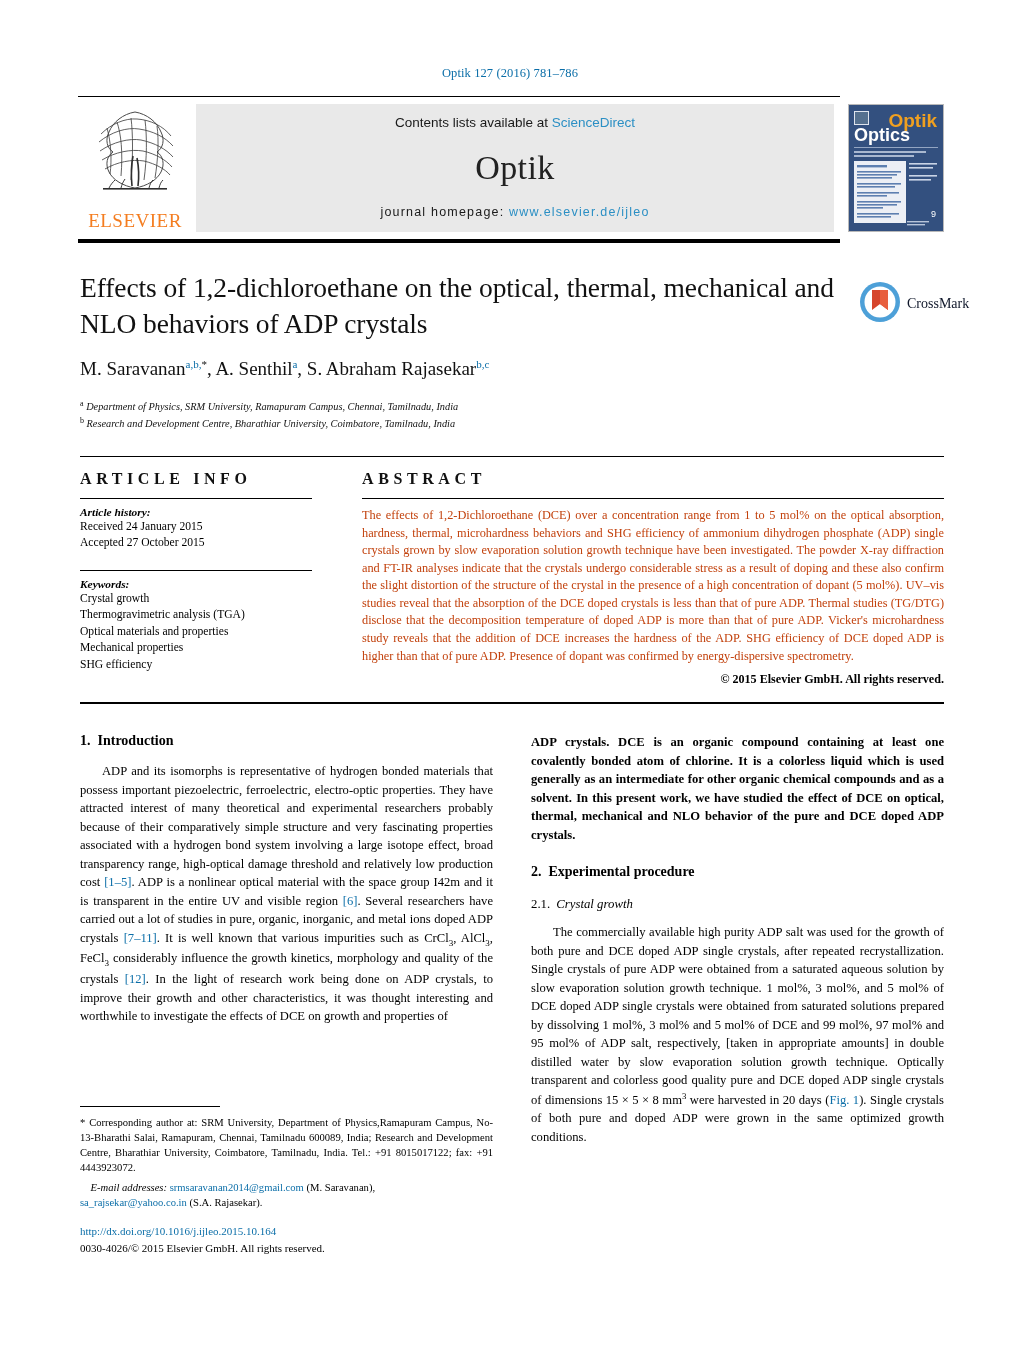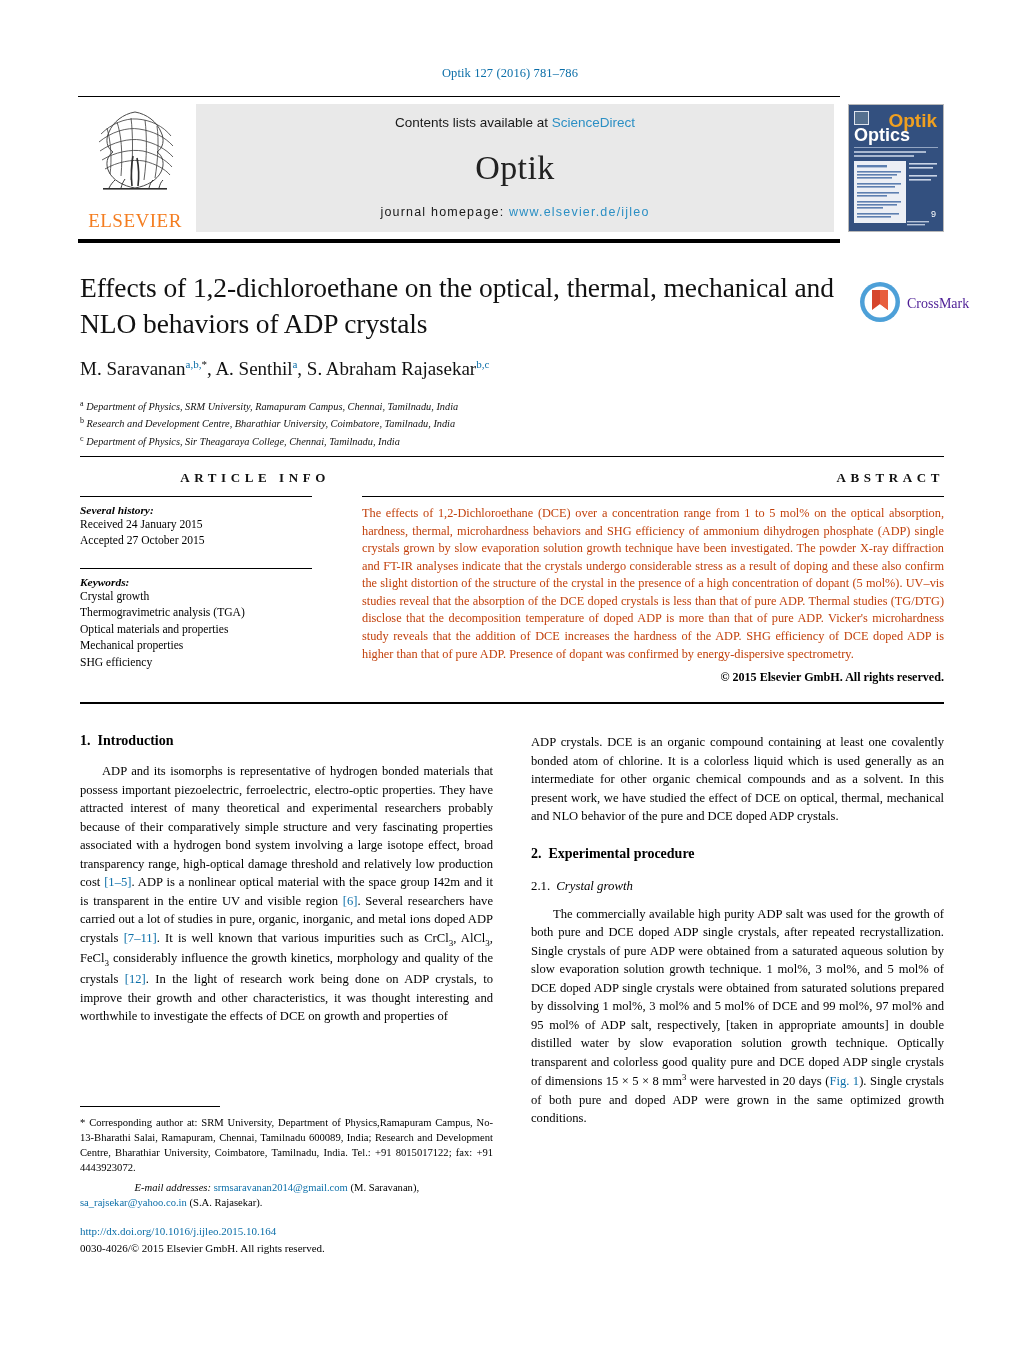--- a/index.html
+++ b/index.html
@@ -161,39 +161,38 @@
     top: 276px;
     left: 858px;
     width: 104px;
     height: 56px;
     display: flex;
     align-items: center;
   }
   .crossmark-text {
     font-family: "Liberation Serif", serif;
     font-size: 14px;
-    color: #4c1d95;
+    color: #0f172a;
     margin-left: 5px;
   }
 
   
   .info-rule-top {
     position: absolute;
     top: 456px;
     left: 80px;
     width: 864px;
     border-top: 1.5px solid #000;
   }
   .colhead {
     font-family: "Liberation Serif", serif;
-    font-size: 13px;
+    font-size: 16px;
     font-weight: 700;
     letter-spacing: 4.6px;
     color: #111;
-    text-align: right;
   }
   .article-info {
     position: absolute;
     top: 470px;
     left: 80px;
     width: 250px;
   }
   .ai-rule {
     border-top: 1.2px solid #000;
     margin: 10px 0 7px 0;
@@ -264,21 +263,21 @@
     margin: 17px 0 11px 0;
   }
   .h2 .num { font-style: normal; margin-right: 6px; }
   .para {
     font-size: 12.6px;
     line-height: 1.47;
     text-align: justify;
     text-indent: 22px;
     margin: 0 0 10px 0;
   }
-  .para.cont { text-indent: 0; }
+  .para.cont { text-indent: 0; font-weight: bold; }
   a.ref, .ref {
     color: #0b6ea8;
     text-decoration: none;
   }
   sub { font-size: 0.72em; }
   sup.num { font-size: 0.7em; vertical-align: super; }
 
   
   .footnote {
     position: absolute;
@@ -294,21 +293,21 @@
   .fn-text {
     font-size: 10.6px;
     line-height: 1.42;
     text-align: justify;
   }
   .fn-email {
     margin-top: 5px;
     font-size: 10.6px;
     line-height: 1.42;
   }
-  .fn-email i { font-style: italic; margin-left: 44px; }
+  .fn-email i { font-style: italic; }
   .doi-block {
     position: absolute;
     left: 80px;
     top: 1223px;
     width: 413px;
     font-size: 11px;
     line-height: 1.5;
   }
   .doi-link { color: #0b6ea8; }
   .issn-line { font-weight: 400; }
@@ -410,42 +409,41 @@
   </div>
 
   <div class="title-block">
     <h1 class="art-title">Effects of 1,2-dichloroethane on the optical, thermal, mechanical and NLO behaviors of ADP crystals</h1>
     <div class="authors">
       <span>M. Saravanan</span><sup><span>a,b,</span><span class="star">*</span></sup>, <span>A. Senthil</span><sup>a</sup>, <span>S. Abraham Rajasekar</span><sup>b,c</sup>
     </div>
     <div class="affils">
       <div><sup>a</sup> <span>Department of Physics, SRM University, Ramapuram Campus, Chennai, Tamilnadu, India</span></div>
       <div><sup>b</sup> <span>Research and Development Centre, Bharathiar University, Coimbatore, Tamilnadu, India</span></div>
-      <div><sup>c</sup> <span>Department of Physics, Sir Theagaraya College, Chennai, Tamilnadu, India</span></div>
     </div>
   </div>
 
   <div class="crossmark">
     <span>
       <svg width="44" height="44" viewBox="0 0 44 44">
         <circle cx="22" cy="22" r="20" fill="#4da0d8"></circle>
         <circle cx="22" cy="22" r="15.5" fill="#ffffff"></circle>
         <path d="M14 10 h16 v20 l-8 -6 l-8 6 Z" fill="#d6452c"></path>
         <path d="M22 10 h8 v20 l-8 -6 Z" fill="#e85f3e"></path>
       </svg>
     </span>
     <span class="crossmark-text">CrossMark</span>
   </div>
 
   <div class="info-rule-top"></div>
 
   <div class="article-info">
     <div class="colhead">ARTICLE INFO</div>
     <div class="ai-rule"></div>
-    <div class="ai-sub">Several history:</div>
+    <div class="ai-sub">Article history:</div>
     <div class="ai-line">Received 24 January 2015</div>
     <div class="ai-line">Accepted 27 October 2015</div>
     <div class="ai-rule" style="margin-top:18px"></div>
     <div class="ai-sub">Keywords:</div>
     <div class="ai-line">Crystal growth</div>
     <div class="ai-line">Thermogravimetric analysis (TGA)</div>
     <div class="ai-line">Optical materials and properties</div>
     <div class="ai-line">Mechanical properties</div>
     <div class="ai-line">SHG efficiency</div>
   </div>

